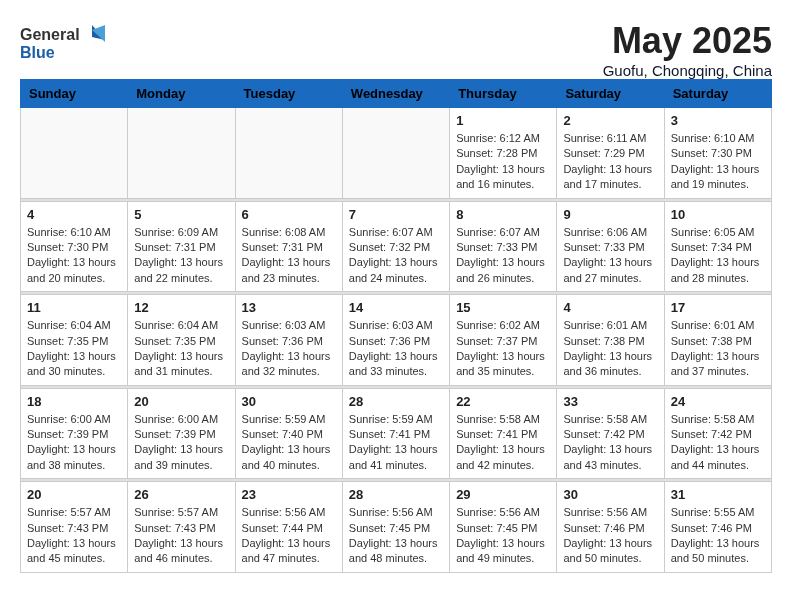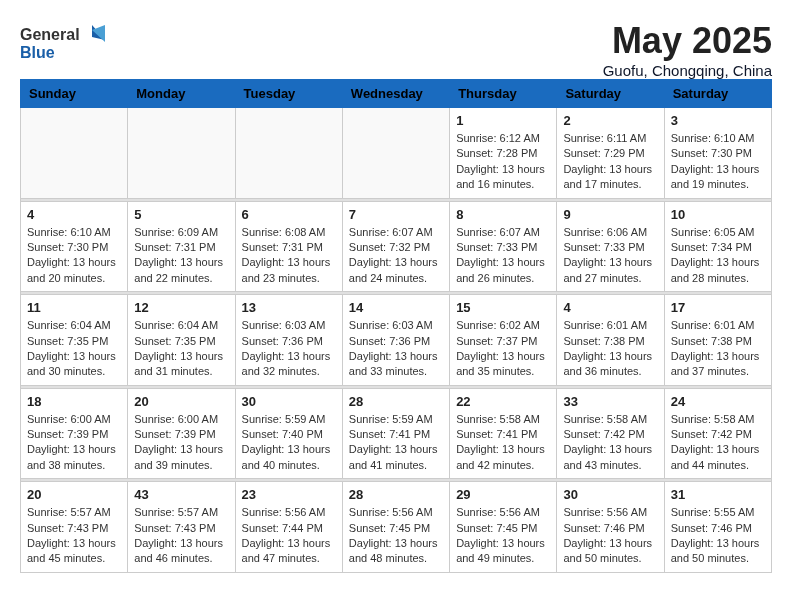--- a/index.html
+++ b/index.html
@@ -227,21 +227,21 @@
       </tr>
       <tr class="row-spacer">
         <td colspan="7"></td>
       </tr>
       <tr>
         <td>
           <div class="day-number">20</div>
           <div class="day-info">Sunrise: 5:57 AM<br>Sunset: 7:43 PM<br>Daylight: 13 hours and 45 minutes.</div>
         </td>
         <td>
-          <div class="day-number">43</div>
+          <div class="day-number">26</div>
           <div class="day-info">Sunrise: 5:57 AM<br>Sunset: 7:43 PM<br>Daylight: 13 hours and 46 minutes.</div>
         </td>
         <td>
           <div class="day-number">23</div>
           <div class="day-info">Sunrise: 5:56 AM<br>Sunset: 7:44 PM<br>Daylight: 13 hours and 47 minutes.</div>
         </td>
         <td>
           <div class="day-number">28</div>
           <div class="day-info">Sunrise: 5:56 AM<br>Sunset: 7:45 PM<br>Daylight: 13 hours and 48 minutes.</div>
         </td>

